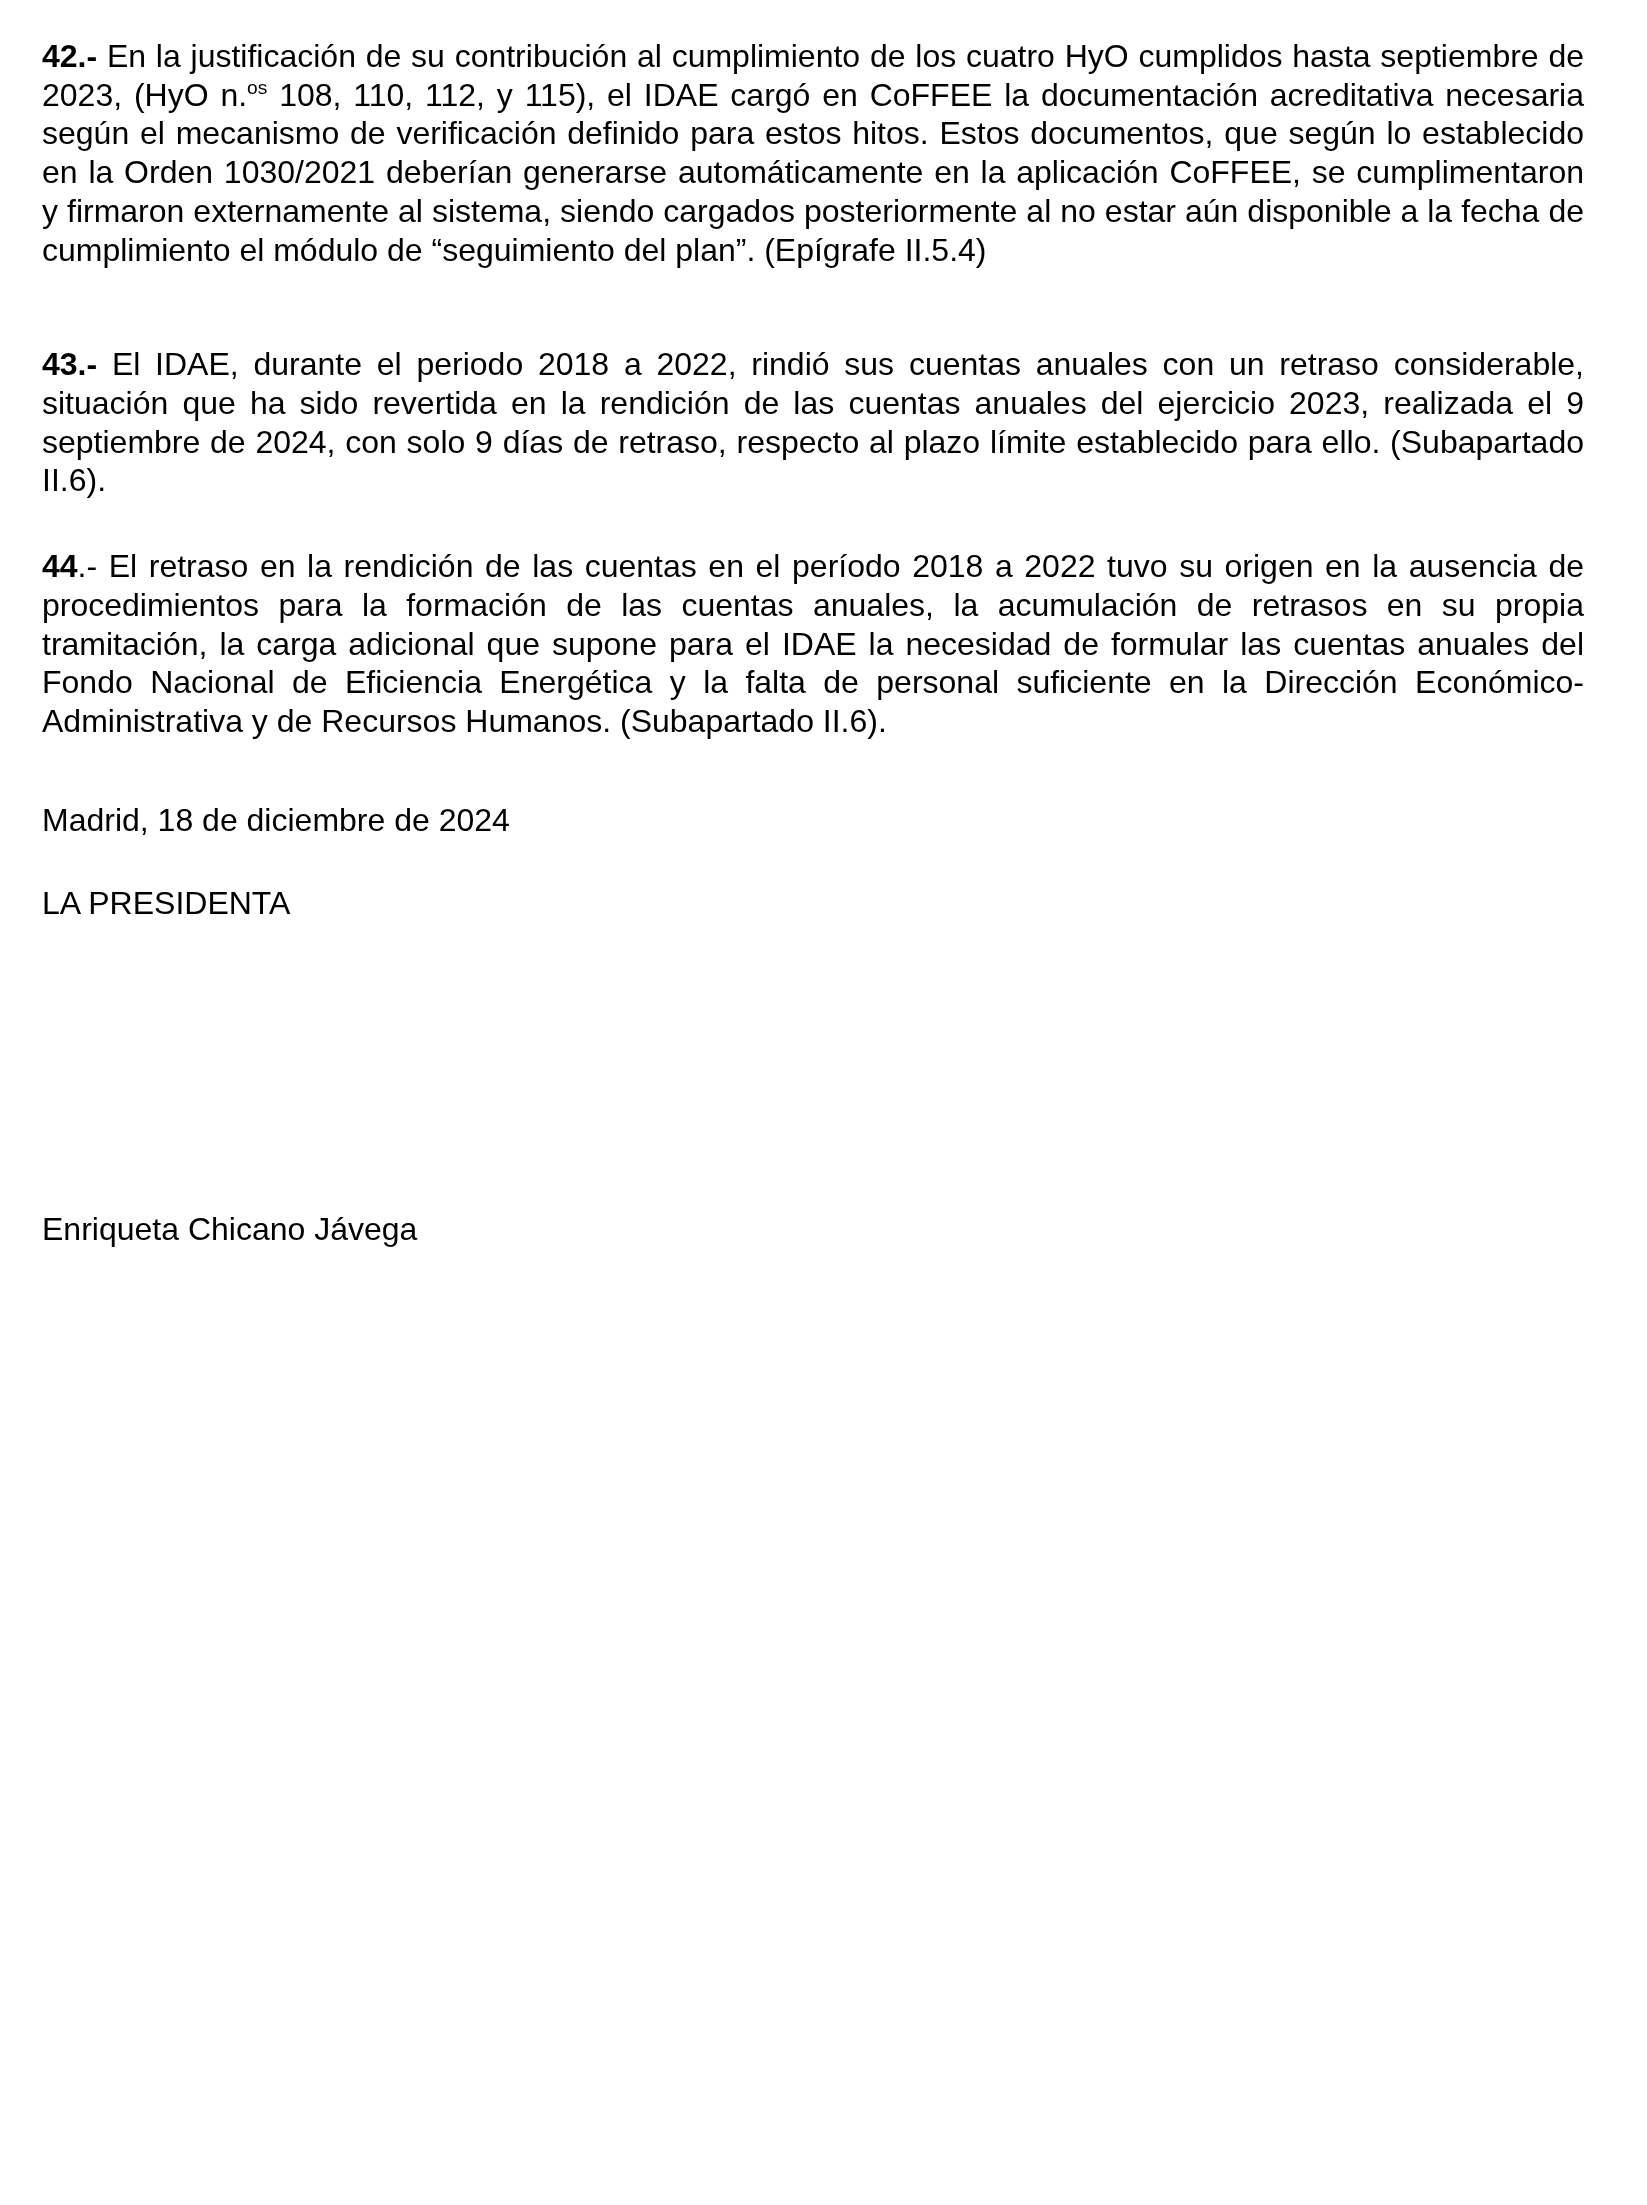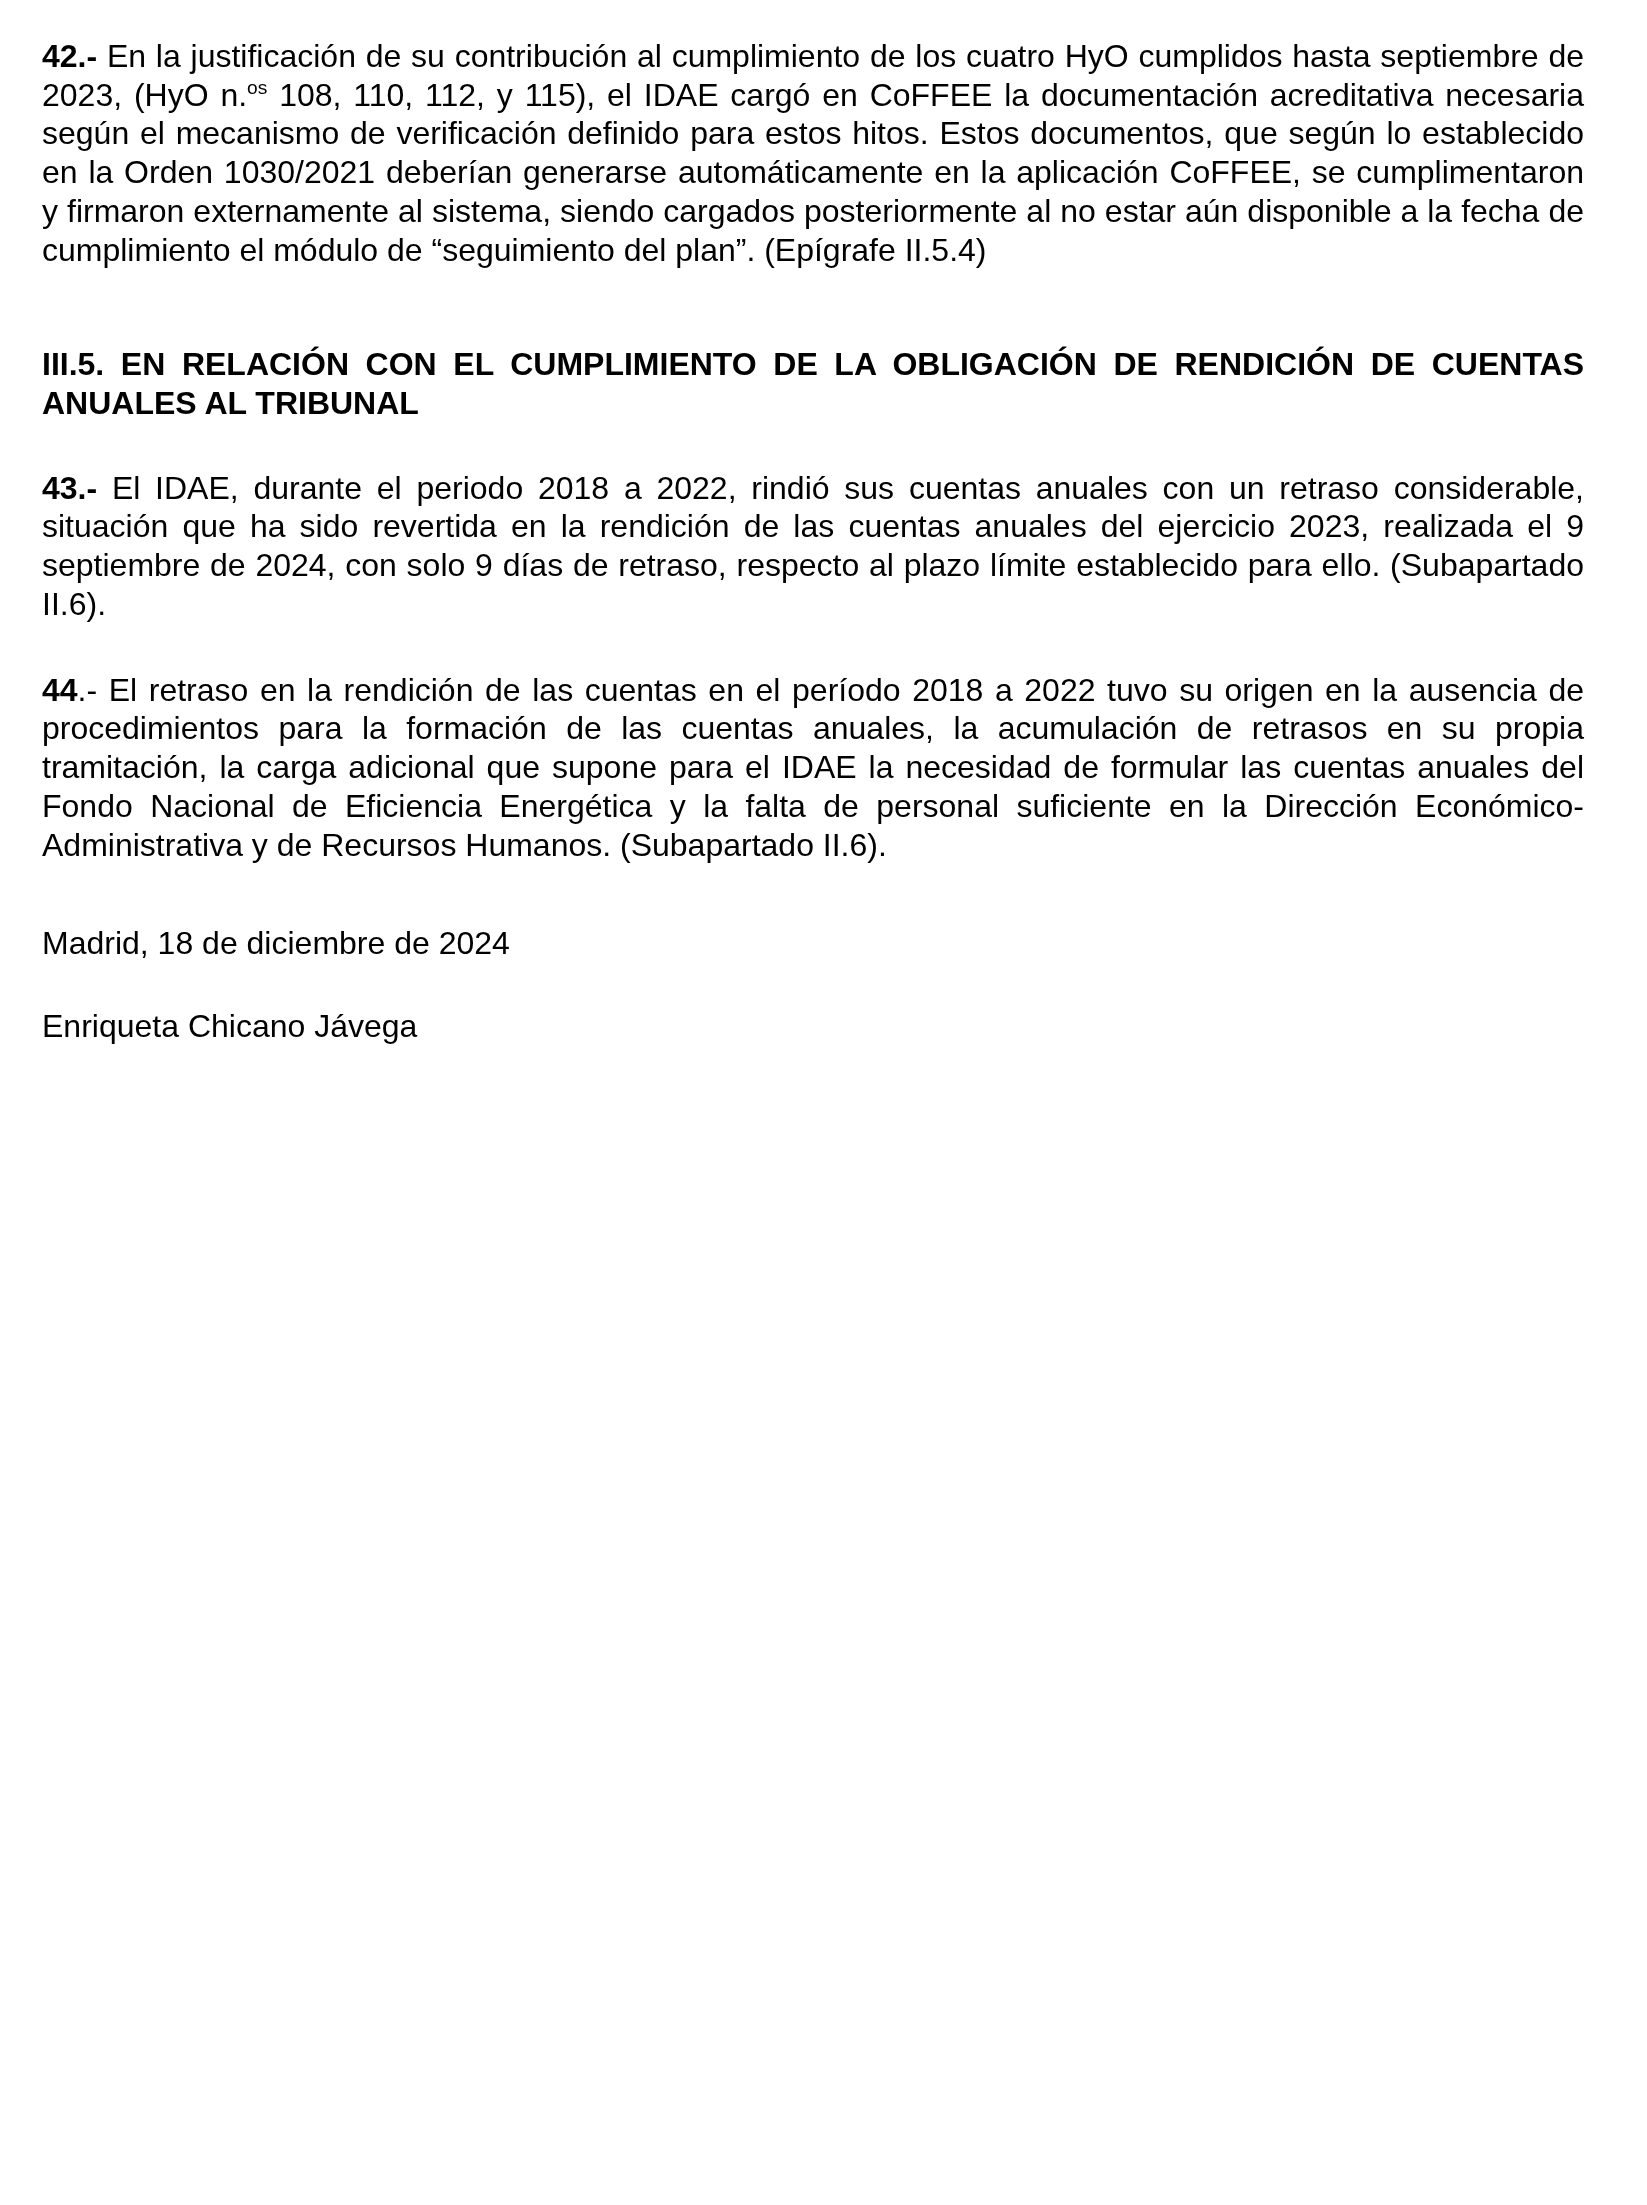--- a/index.html
+++ b/index.html
@@ -62,25 +62,25 @@
     margin-bottom: 0;
   }
 </style>
 </head>
 <body>
 
 <div class="page">
 
   <p class="para para-42"><span class="lead">42.-</span> <span>En la justificación de su contribución al cumplimiento de los cuatro HyO cumplidos hasta septiembre de 2023, (HyO n.</span><sup>os</sup> <span>108, 110, 112, y 115), el IDAE cargó en CoFFEE la documentación acreditativa necesaria según el mecanismo de verificación definido para estos hitos. Estos documentos, que según lo establecido en la Orden 1030/2021 deberían generarse automáticamente en la aplicación CoFFEE, se cumplimentaron y firmaron externamente al sistema, siendo cargados posteriormente al no estar aún disponible a la fecha de cumplimiento el módulo de “seguimiento del plan”. (Epígrafe II.5.4)</span></p>
 
-  <p class="heading"><span>III.5.</span> <span>EN RELACIÓN CON EL CUMPLIMIENTO DE LA OBLIGACIÓN DE RENDICIÓN DE CUENTAS ANUALES AL TRIBUNAL</span></p>
 
   <p class="para para-43"><span class="lead">43.-</span> <span>El IDAE, durante el periodo 2018 a 2022, rindió sus cuentas anuales con un retraso considerable, situación que ha sido revertida en la rendición de las cuentas anuales del ejercicio 2023, realizada el 9 septiembre de 2024, con solo 9 días de retraso, respecto al plazo límite establecido para ello. (Subapartado II.6).</span></p>
 
   <p class="para para-44"><span class="lead">44</span><span>.- El retraso en la rendición de las cuentas en el período 2018 a 2022 tuvo su origen en la ausencia de procedimientos para la formación de las cuentas anuales, la acumulación de retrasos en su propia tramitación, la carga adicional que supone para el IDAE la necesidad de formular las cuentas anuales del Fondo Nacional de Eficiencia Energética y la falta de personal suficiente en la Dirección Económico-Administrativa y de Recursos Humanos. (Subapartado II.6).</span></p>
 
   <p class="centered dateline">Madrid, 18 de diciembre de 2024</p>
 
+  <p class="centered signature-role">LA PRESIDENTA</p>
 
   <p class="centered signature-name">Enriqueta Chicano Jávega</p>
 
 </div>
 
 
 </body></html>

